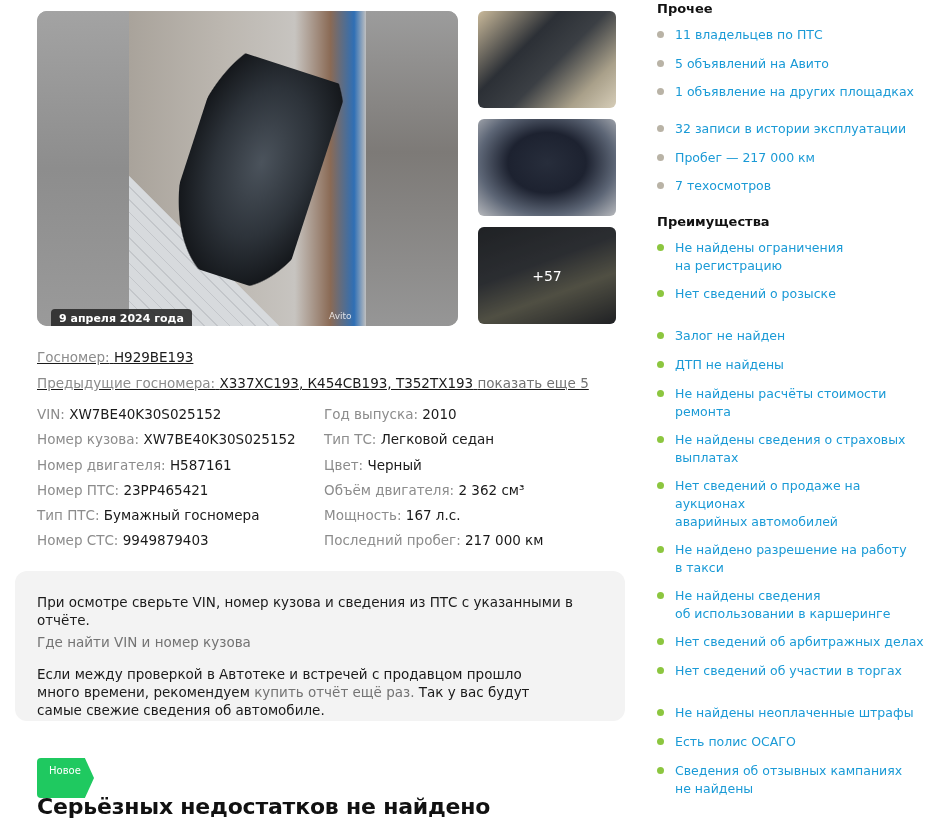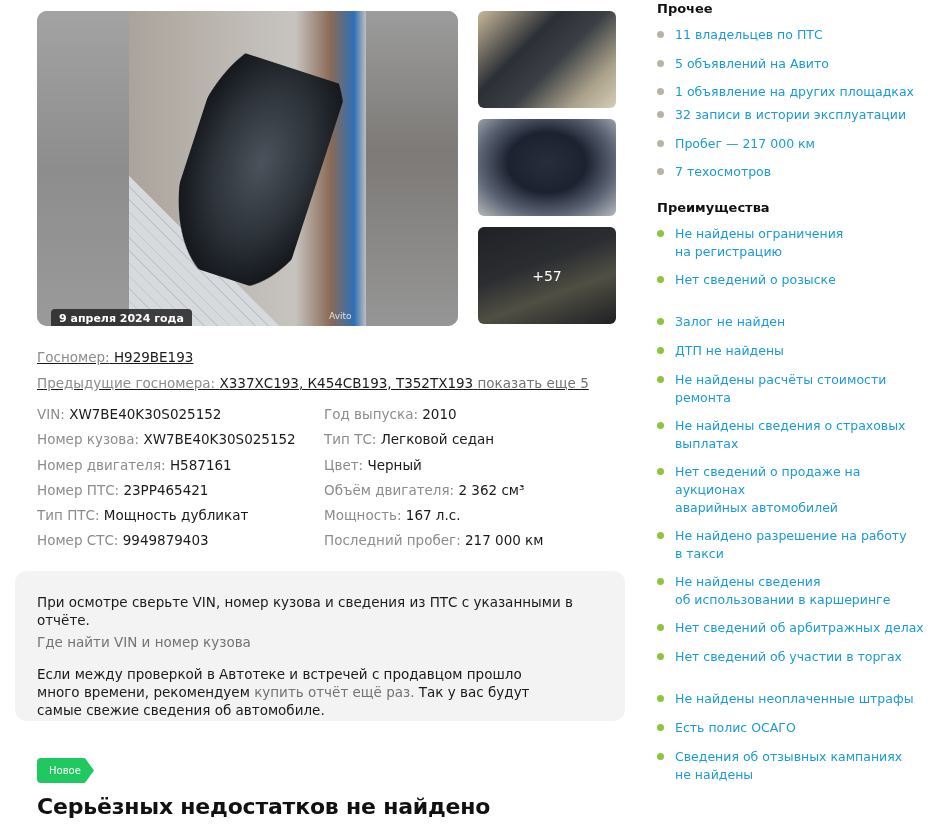--- a/index.html
+++ b/index.html
@@ -65,21 +65,21 @@
   .infobox {
     position: absolute; left: 15px; top: 571px; width: 610px; height: 150px;
     background: #f3f3f3; border-radius: 12px; padding: 22px 22px;
     font-size: 13.5px; line-height: 18px; color: #1a1a1a;
   }
   .infobox p { margin: 0; }
   .infobox .p2 { margin-top: 14px; width: 530px; }
 
   
   .new-badge {
-    position: absolute; left: 37px; top: 758px; height: 25px; width: 57px;
+    position: absolute; left: 37px; top: 758px; height: 40px; width: 57px;
     background: #1fc960; color: #fff; font-size: 10px; line-height: 25px;
     padding-left: 12px; clip-path: polygon(0 0, 84% 0, 100% 50%, 84% 100%, 0 100%);
     border-radius: 4px 0 0 4px;
   }
   .bottom-title {
     position: absolute; left: 37px; top: 794px; font-size: 22px; font-weight: bold;
     color: #111; white-space: nowrap; letter-spacing: -0.2px;
   }
 
   
@@ -120,21 +120,21 @@
   <span class="val">Х337ХС193, К454СВ193, Т352ТХ193</span>
   <span class="link">показать еще 5</span>
 </div>
 
 <div class="specs">
   <div class="spec-col left">
     <div class="spec-line"><span class="lbl">VIN:</span> <span class="val">XW7BE40K30S025152</span></div>
     <div class="spec-line"><span class="lbl">Номер кузова:</span> <span class="val">XW7BE40K30S025152</span></div>
     <div class="spec-line"><span class="lbl">Номер двигателя:</span> <span class="val">H587161</span></div>
     <div class="spec-line"><span class="lbl">Номер ПТС:</span> <span class="val">23РР465421</span></div>
-    <div class="spec-line"><span class="lbl">Тип ПТС:</span> <span class="val">Мощность дубликат</span></div>
+    <div class="spec-line"><span class="lbl">Тип ПТС:</span> <span class="val">Бумажный госномера</span></div>
     <div class="spec-line"><span class="lbl">Номер СТС:</span> <span class="val">9949879403</span></div>
   </div>
   <div class="spec-col right">
     <div class="spec-line"><span class="lbl">Год выпуска:</span> <span class="val">2010</span></div>
     <div class="spec-line"><span class="lbl">Тип ТС:</span> <span class="val">Легковой седан</span></div>
     <div class="spec-line"><span class="lbl">Цвет:</span> <span class="val">Черный</span></div>
     <div class="spec-line"><span class="lbl">Объём двигателя:</span> <span class="val">2 362 см³</span></div>
     <div class="spec-line"><span class="lbl">Мощность:</span> <span class="val">167 л.с.</span></div>
     <div class="spec-line"><span class="lbl">Последний пробег:</span> <span class="val">217 000 км</span></div>
   </div>
@@ -147,21 +147,21 @@
 </div>
 
 <div class="new-badge">Новое</div>
 <div class="bottom-title">Серьёзных недостатков не найдено</div>
 
 <div class="sidebar">
   <div class="side-heading" style="margin-top:0px;">Прочее</div>
   <ul class="side-list" style="margin-top:8px;">
     <li class="side-item" style="margin-bottom:10.6px;"><span class="dot grey"></span><span>11 владельцев по ПТС</span></li>
     <li class="side-item" style="margin-bottom:10.6px;"><span class="dot grey"></span><span>5 объявлений на Авито</span></li>
-    <li class="side-item" style="margin-bottom:5px;"><span class="dot grey"></span><span>1 объявление на других площадках</span></li>
+    <li class="side-item" style="margin-bottom:19px;"><span class="dot grey"></span><span>1 объявление на других площадках</span></li>
     <li class="side-item" style="margin-bottom:10.6px;"><span class="dot grey"></span><span>32 записи в истории эксплуатации</span></li>
     <li class="side-item" style="margin-bottom:10.6px;"><span class="dot grey"></span><span>Пробег — 217 000 км</span></li>
     <li class="side-item"><span class="dot grey"></span><span>7 техосмотров</span></li>
   </ul>
 
   <div class="side-heading" style="margin-top:18px;">Преимущества</div>
   <ul class="side-list" style="margin-top:8px;">
     <li class="side-item" style="margin-bottom:10px;"><span class="dot green"></span><span>Не найдены ограничения</span><br><span>на регистрацию</span></li>
     <li class="side-item" style="margin-bottom:24px;"><span class="dot green"></span><span>Нет сведений о розыске</span></li>
     <li class="side-item" style="margin-bottom:11px;"><span class="dot green"></span><span>Залог не найден</span></li>

